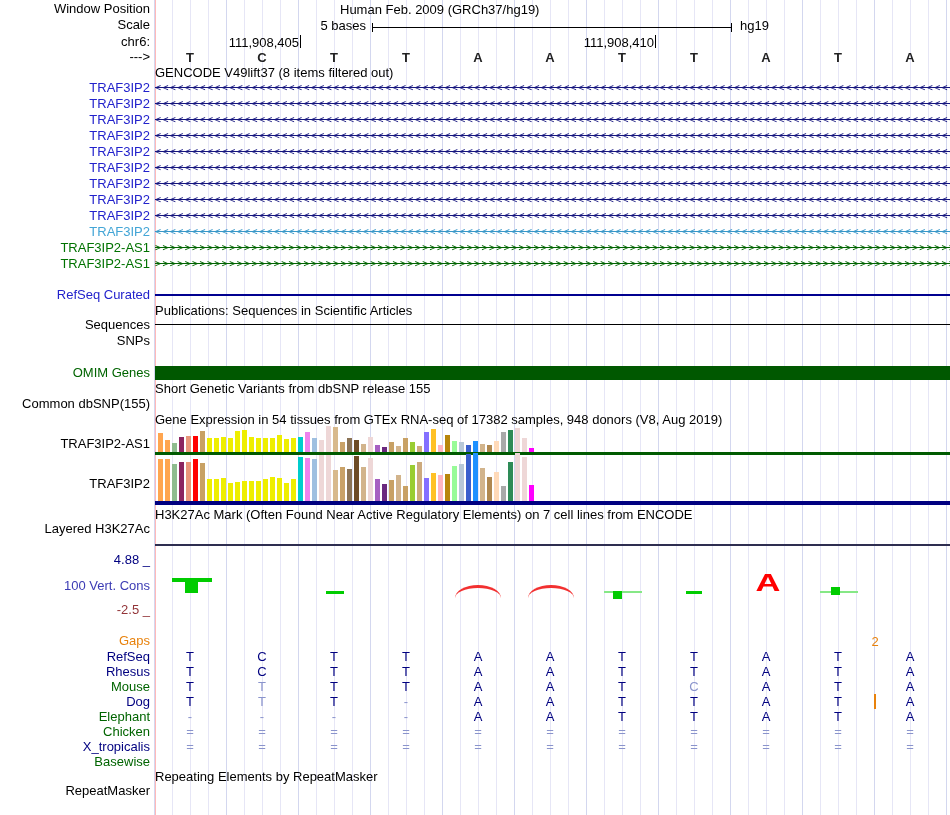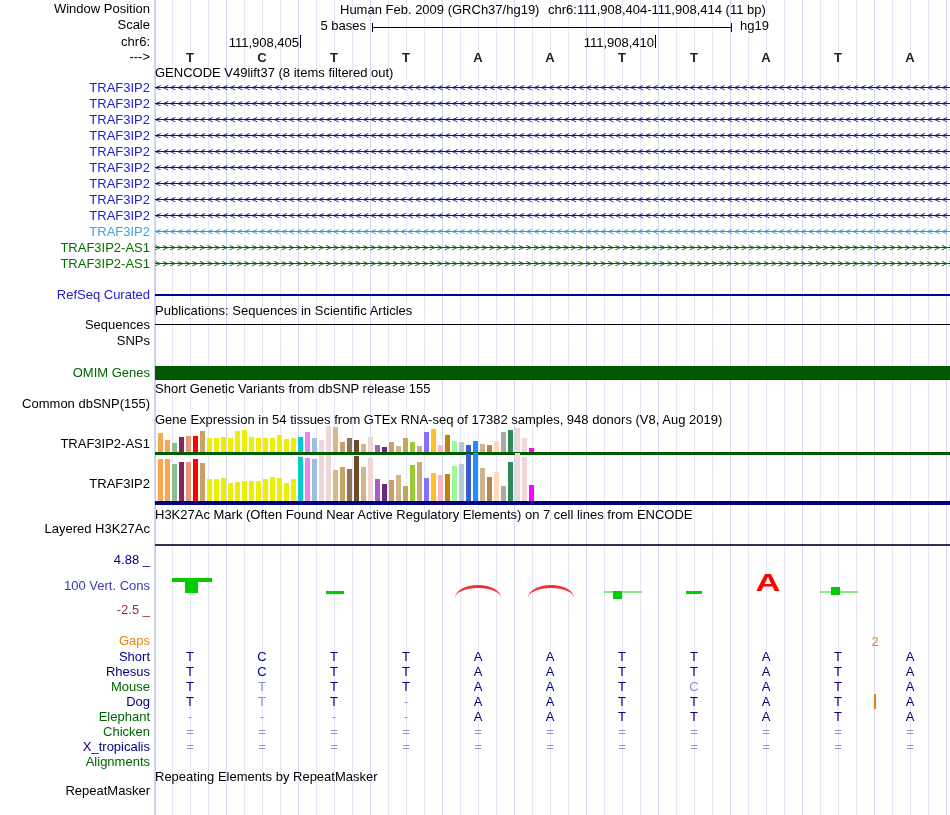--- a/index.html
+++ b/index.html
@@ -66,21 +66,20 @@
       <div style="position: absolute; left: 874px; top: 0px; width: 1px; height: 815px; background: rgb(211, 215, 239);"></div>
       <div style="position: absolute; left: 892px; top: 0px; width: 1px; height: 815px; background: rgb(230, 230, 246);"></div>
       <div style="position: absolute; left: 910px; top: 0px; width: 1px; height: 815px; background: rgb(230, 230, 246);"></div>
       <div style="position: absolute; left: 928px; top: 0px; width: 1px; height: 815px; background: rgb(230, 230, 246);"></div>
       <div style="position: absolute; left: 946px; top: 0px; width: 1px; height: 815px; background: rgb(211, 215, 239);"></div>
     </div>
   <div class="abs" style="left:155px;top:0;width:1px;height:815px;background:#FFB9B9;"></div>
 
   <div class="lab" style="top:2px">Window Position</div>
   <div class="abs" style="left:340px;top:2px">Human Feb. 2009 (GRCh37/hg19)</div>
-  <div class="abs" style="left:548px;top:2px">chr6:111,908,404-111,908,414 (11 bp)</div>
 
   <div class="lab" style="top:18px">Scale</div>
   <div class="abs" style="left:302px;top:18px;width:64px;text-align:right">5 bases</div>
   <div class="abs" style="left:372px;top:27px;width:360px;height:1px;background:#000;"></div>
   <div class="tick" style="left:372px;top:23px;height:9px;"></div>
   <div class="tick" style="left:731px;top:23px;height:9px;"></div>
   <div class="abs" style="left:740px;top:18px">hg19</div>
 
   <div class="lab" style="top:35px">chr6:</div>
   <div class="abs" style="left:214px;top:35px;width:85px;text-align:right">111,908,405</div>
@@ -280,21 +279,21 @@
       <div style="position: absolute; left: 613px; top: 591px; width: 9px; height: 8px; background: rgb(0, 204, 0);"></div>
       <div style="position: absolute; left: 686px; top: 591px; width: 16px; height: 3px; background: rgb(0, 204, 0);"></div>
       <div class="consA" style="position: absolute; left: 746px; top: 573px; width: 44px;">A</div>
       <div style="position: absolute; left: 820px; top: 591px; width: 38px; height: 2px; background: rgb(134, 232, 134);"></div>
       <div style="position: absolute; left: 831px; top: 587px; width: 9px; height: 8px; background: rgb(0, 204, 0);"></div>
     </div>
 
   <div class="lab orange" style="top:634px">Gaps</div>
   <div class="abs orange" style="left:860px;top:634px;width:30px;text-align:center">2</div>
   <div id="multiz">
-      <div style="position: absolute; left: 0px; top: 650px; width: 150px; text-align: right; color: rgb(0, 0, 128); line-height: 14px;">Short</div>
+      <div style="position: absolute; left: 0px; top: 650px; width: 150px; text-align: right; color: rgb(0, 0, 128); line-height: 14px;">RefSeq</div>
       <div class="alncell" style="position: absolute; left: 154px; top: 650px; color: rgb(0, 0, 128);">T</div>
       <div class="alncell" style="position: absolute; left: 226px; top: 650px; color: rgb(0, 0, 128);">C</div>
       <div class="alncell" style="position: absolute; left: 298px; top: 650px; color: rgb(0, 0, 128);">T</div>
       <div class="alncell" style="position: absolute; left: 370px; top: 650px; color: rgb(0, 0, 128);">T</div>
       <div class="alncell" style="position: absolute; left: 442px; top: 650px; color: rgb(0, 0, 128);">A</div>
       <div class="alncell" style="position: absolute; left: 514px; top: 650px; color: rgb(0, 0, 128);">A</div>
       <div class="alncell" style="position: absolute; left: 586px; top: 650px; color: rgb(0, 0, 128);">T</div>
       <div class="alncell" style="position: absolute; left: 658px; top: 650px; color: rgb(0, 0, 128);">T</div>
       <div class="alncell" style="position: absolute; left: 730px; top: 650px; color: rgb(0, 0, 128);">A</div>
       <div class="alncell" style="position: absolute; left: 802px; top: 650px; color: rgb(0, 0, 128);">T</div>
@@ -365,18 +364,18 @@
       <div class="alncell" style="position: absolute; left: 226px; top: 740px; color: rgb(138, 148, 204);">=</div>
       <div class="alncell" style="position: absolute; left: 298px; top: 740px; color: rgb(138, 148, 204);">=</div>
       <div class="alncell" style="position: absolute; left: 370px; top: 740px; color: rgb(138, 148, 204);">=</div>
       <div class="alncell" style="position: absolute; left: 442px; top: 740px; color: rgb(138, 148, 204);">=</div>
       <div class="alncell" style="position: absolute; left: 514px; top: 740px; color: rgb(138, 148, 204);">=</div>
       <div class="alncell" style="position: absolute; left: 586px; top: 740px; color: rgb(138, 148, 204);">=</div>
       <div class="alncell" style="position: absolute; left: 658px; top: 740px; color: rgb(138, 148, 204);">=</div>
       <div class="alncell" style="position: absolute; left: 730px; top: 740px; color: rgb(138, 148, 204);">=</div>
       <div class="alncell" style="position: absolute; left: 802px; top: 740px; color: rgb(138, 148, 204);">=</div>
       <div class="alncell" style="position: absolute; left: 874px; top: 740px; color: rgb(138, 148, 204);">=</div>
-      <div style="position: absolute; left: 0px; top: 755px; width: 150px; text-align: right; color: rgb(0, 100, 0); line-height: 14px;">Alignments</div>
+      <div style="position: absolute; left: 0px; top: 755px; width: 150px; text-align: right; color: rgb(0, 100, 0); line-height: 14px;">Basewise</div>
     </div>
 
   <div class="ttl" style="top:770px">Repeating Elements by RepeatMasker</div>
   <div class="lab" style="top:784px">RepeatMasker</div>
 </div>
 
 </body></html>

